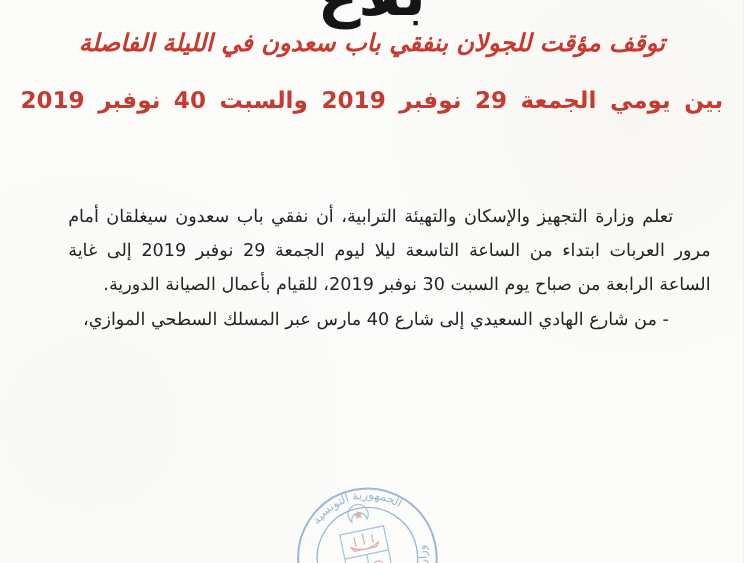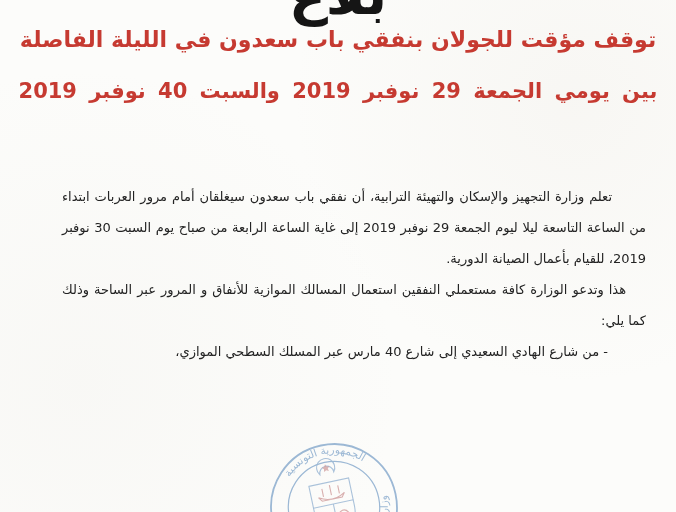--- a/index.html
+++ b/index.html
@@ -25,26 +25,26 @@
     text-align:center;
     font-size:54px;font-weight:700;color:#151515;
     letter-spacing:2px;
   }
   .title{
     position:absolute;left:0;right:0;margin:0;
     text-align:center;
     color:var(--title-red,#c63a31);
     font-weight:700;
   }
-  .title-1{top:27px;font-size:22px;}
+  .title-1{top:27px;font-size:22px;font-style:italic;}
   .title-2{top:79px;font-size:21px;word-spacing:5px;}
   .body-text{
     position:absolute;top:181px;right:30px;left:30px;
     color:var(--body-ink,#232323);
-    font-size:13px;line-height:31px;
+    font-size:16px;line-height:31px;
     text-align:justify;
     margin-left:32px;
   }
   .para{margin:0;}
   .para-1{text-indent:34px;}
   .para-2{text-indent:20px;}
   .bullet{margin:0 38px 0 0;text-align:right;}
   .stamp{
     position:absolute;left:263px;top:436px;
     width:142px;height:142px;
@@ -68,21 +68,20 @@
 <div class="page" style="--title-red: #c63a31; --body-ink: #232323; --stamp-blue: #8fafd0; --stamp-red: #c98f8f;">
 
   <div class="top-word">بلاغ</div>
 
   <h1 class="title title-1">توقف مؤقت للجولان بنفقي باب سعدون في الليلة الفاصلة</h1>
 
   <h1 class="title title-2">بين يومي الجمعة 29 نوفبر 2019 والسبت 40 نوفبر 2019</h1>
 
   <div class="body-text">
     <p class="para para-1">تعلم وزارة التجهيز والإسكان والتهيئة الترابية، أن نفقي باب سعدون سيغلقان أمام مرور العربات ابتداء من الساعة التاسعة ليلا ليوم الجمعة 29 نوفبر 2019 إلى غاية الساعة الرابعة من صباح يوم السبت 30 نوفبر 2019، للقيام بأعمال الصيانة الدورية.</p>
-    <p class="para para-2">هذا وتدعو الوزارة كافة مستعملي النفقين استعمال المسالك الموازية للأنفاق و المرور عبر الساحة وذلك كما يلي:</p>
     <p class="bullet">- من شارع الهادي السعيدي إلى شارع 40 مارس عبر المسلك السطحي الموازي،</p>
   </div>
 
   <div class="stamp">
     <svg viewBox="0 0 140 140">
       <defs>
         <path id="arc-top" d="M 17,70 A 53,53 0 0 1 123,70"></path>
         <path id="arc-bottom" d="M 17,70 A 53,53 0 0 0 123,70"></path>
       </defs>
 

